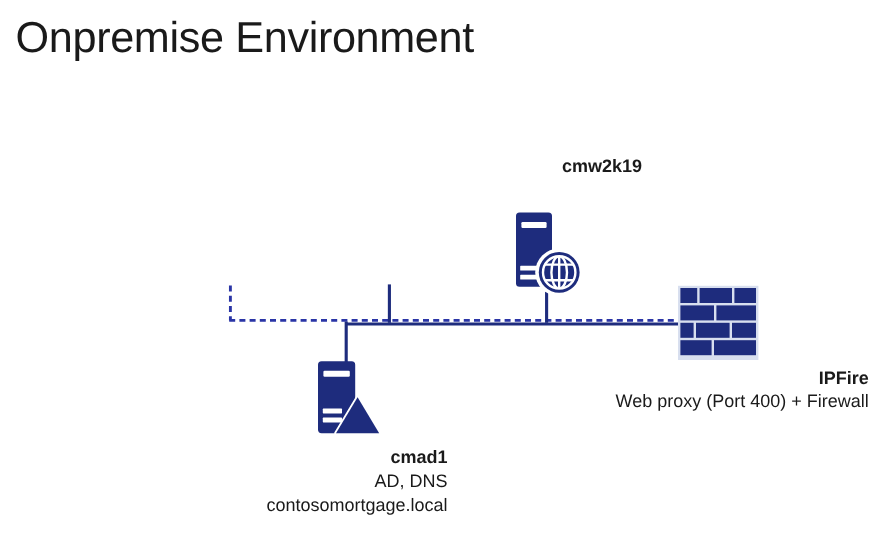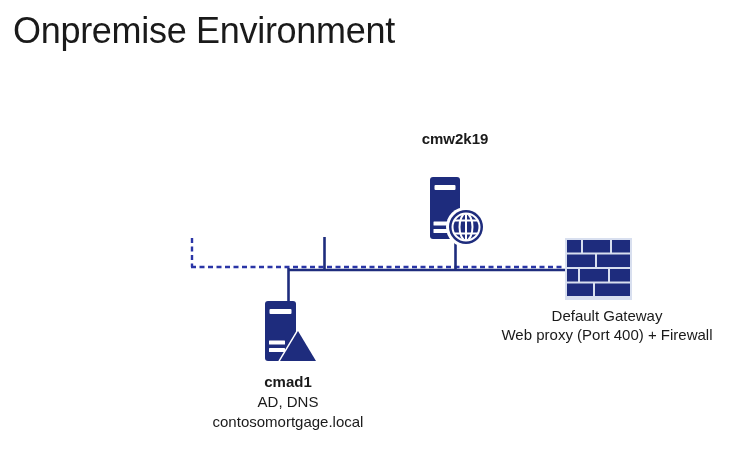--- a/index.html
+++ b/index.html
@@ -25,21 +25,21 @@
   }
   .wires{position:absolute;left:0;top:0;pointer-events:none;}
   .wire-solid{stroke:var(--navy);stroke-width:2.6;fill:none;}
   .wire-dash{stroke:var(--dash);stroke-width:2.4;fill:none;stroke-dasharray:5 3.5;}
   .navy{fill:var(--navy);}
   .white{fill:#FFFFFF;}
   .mortar{fill:var(--mortar);}
   .gridline{stroke:#FFFFFF;stroke-width:2;fill:none;}
   .node-icon{position:absolute;}
   .node-label{
-    position:absolute;text-align:center;color:var(--text);
+    position:absolute;text-align:right;color:var(--text);
     font-size:15px;line-height:20px;
   }
   .node-label .name{font-weight:bold;}
   .lbl-cmw2k19{left:375px;top:128px;width:160px;line-height:21px;}
   .lbl-cmad1{left:203px;top:372px;width:170px;}
   .lbl-ipfire{left:490px;top:306px;width:234px;line-height:19px;}
   .icon-cmw2k19{left:428px;top:176px;}
   .icon-cmad1{left:262px;top:299px;}
   .icon-ipfire{left:565px;top:238px;}
 </style>
@@ -112,18 +112,18 @@
       <rect class="navy" x="32" y="16.5" width="33" height="12.5"></rect>
 
       <rect class="navy" x="2" y="31" width="11" height="12.5"></rect>
       <rect class="navy" x="15" y="31" width="28" height="12.5"></rect>
       <rect class="navy" x="45" y="31" width="20" height="12.5"></rect>
 
       <rect class="navy" x="2" y="45.5" width="26" height="12.5"></rect>
       <rect class="navy" x="30" y="45.5" width="35" height="12.5"></rect>
     </svg>
     <div class="node-label lbl-ipfire">
-      <div>Default Gateway</div>
+      <div class="name">IPFire</div>
       <div>Web proxy (Port 400) + Firewall</div>
     </div>
   </div>
 
 </div>
 
 </body></html>

